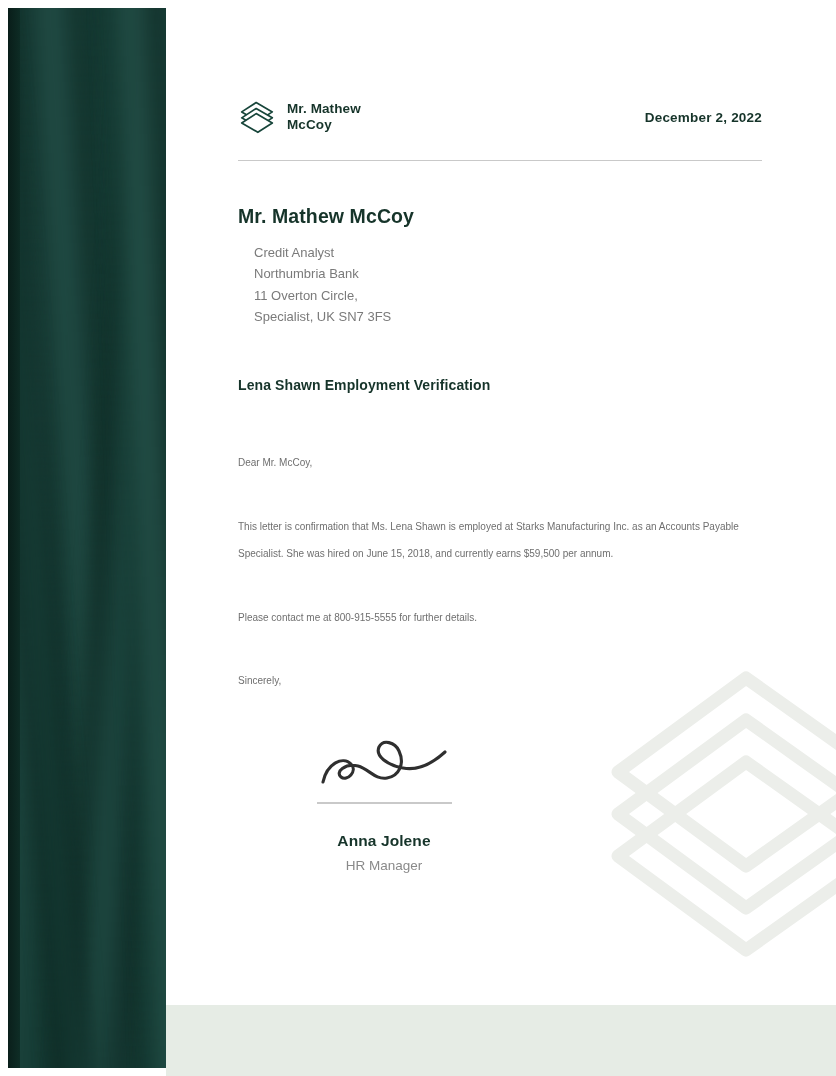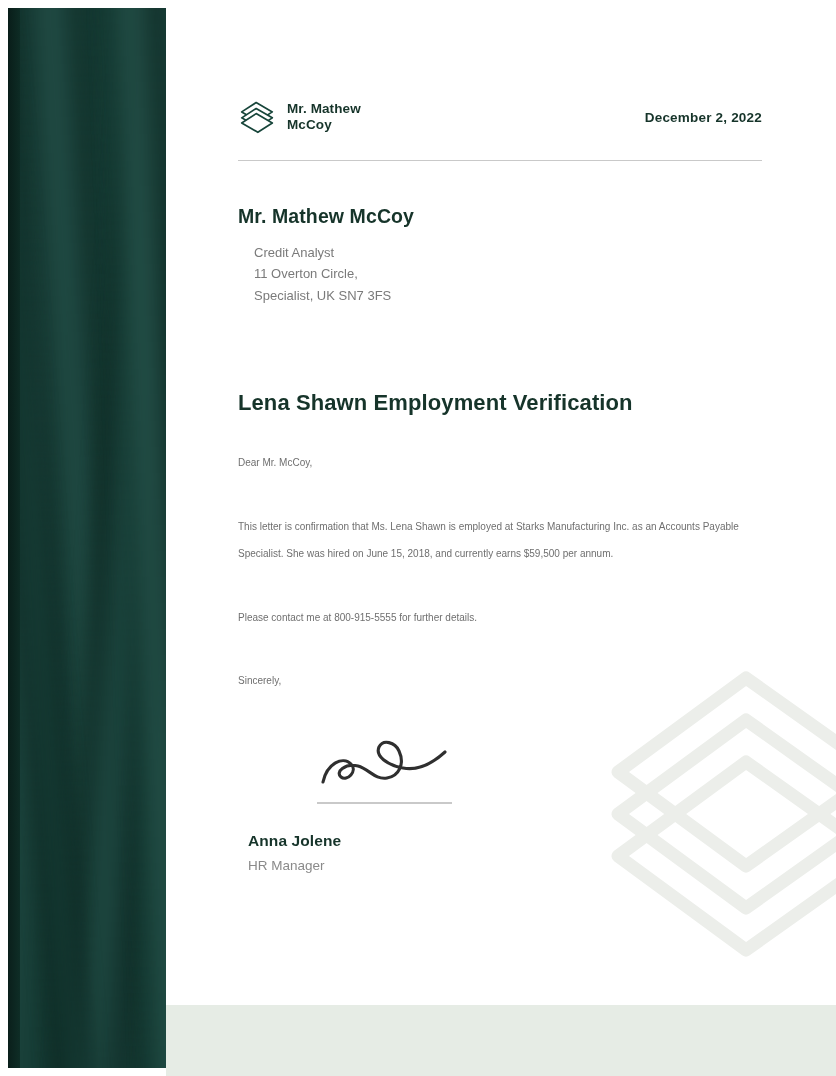--- a/index.html
+++ b/index.html
@@ -151,43 +151,42 @@
     color: #7a7a7a;
     line-height: 21.4px;
     margin-left: 16px;
   }
 
   
   #subject {
     position: absolute;
     left: 0; top: 377px;
     width: 524px;
-    font-size: 22px;
-    font-weight: bold;
-    color: #16342a;
-    letter-spacing: .1px;
-    margin-top: 13px;
+    font-size: 14px;
+    font-weight: bold;
+    color: #16342a;
+    letter-spacing: .1px;
   }
 
   
   #body-copy { position: absolute; left: 0; top: 449px; width: 524px; }
   #body-copy p {
     margin: 0 0 36px 0;
     font-size: 10px;
     line-height: 27.5px;
     color: #6f6f6f;
   }
   #body-copy p:last-child { margin-bottom: 0; }
 
   
   #signature-block {
     position: absolute;
     left: 10px; top: 730px;
     width: 272px;
-    text-align: left;
+    text-align: center;
   }
   #signature-mark { width: 135px; height: 68px; display:block; margin: 0 auto; }
   #signature-rule {
     width: 135px; height: 2px;
     background: #c9c9c9;
     margin: 4px auto 0 auto;
   }
   #signer-name {
     margin-top: 28px;
     font-size: 15.5px;
@@ -240,20 +239,21 @@
 McCoy</div>
       </div>
       <div id="letter-date">December 2, 2022</div>
     </div>
 
     <div id="header-rule"></div>
 
     <div id="recipient">
       <div id="recipient-name">Mr. Mathew McCoy</div>
       <div class="recipient-line">Credit Analyst</div>
+      <div class="recipient-line">Northumbria Bank</div>
       <div class="recipient-line">11 Overton Circle,</div>
       <div class="recipient-line">Specialist, UK SN7 3FS</div>
     </div>
 
     <div id="subject">Lena Shawn Employment Verification</div>
 
     <div id="body-copy">
       <p>Dear Mr. McCoy,</p>
       <p>This letter is confirmation that Ms. Lena Shawn is employed at Starks Manufacturing Inc. as an Accounts Payable Specialist. She was hired on June 15, 2018, and currently earns $59,500 per annum.</p>
       <p>Please contact me at 800-915-5555 for further details.</p>

